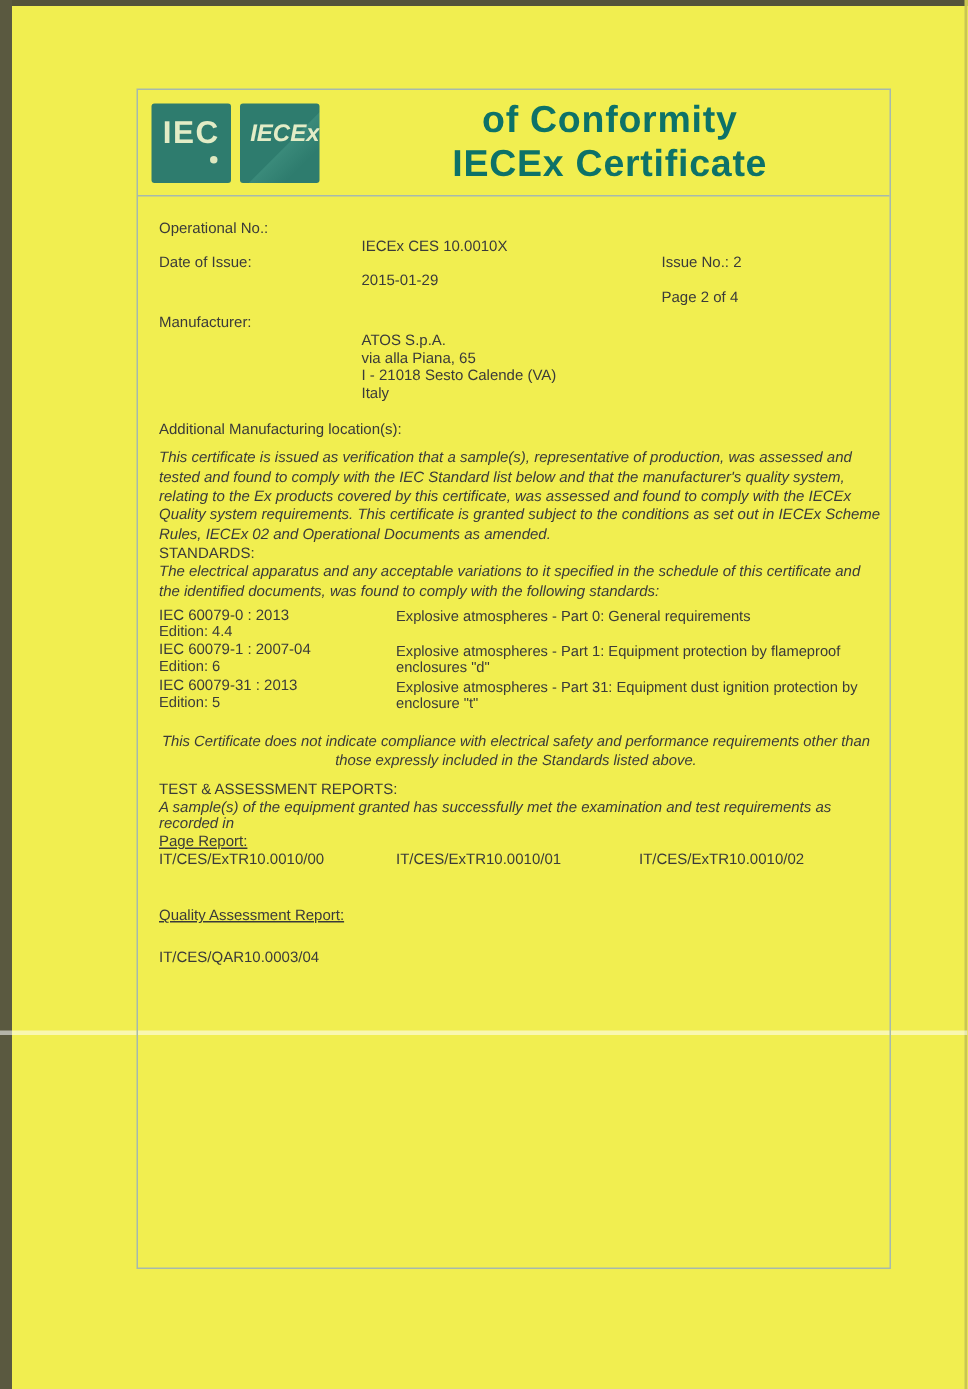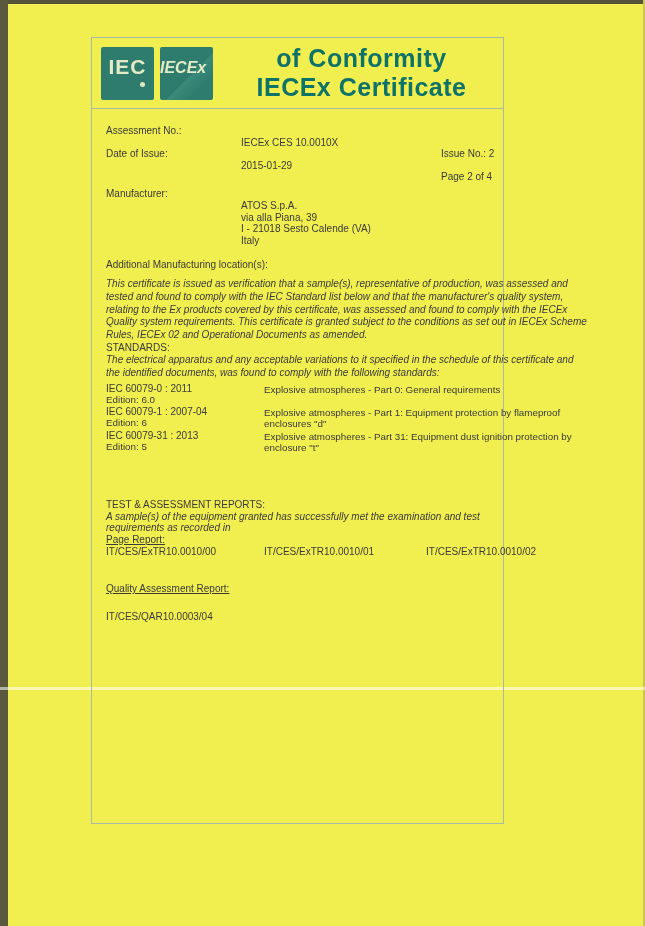--- a/index.html
+++ b/index.html
@@ -12,41 +12,41 @@
     overflow: hidden;
   }
   
   .edge-top { position: absolute; left: 0; top: 0; width: 645px; height: 4px; background: #54533a; }
   .edge-left { position: absolute; left: 0; top: 0; width: 8px; height: 926px; background: #5a5940; }
   .edge-right { position: absolute; right: 0; top: 0; width: 2px; height: 926px; background: #c9c654; }
   .fold-line { position: absolute; left: 0; top: 687px; width: 645px; height: 3px; background: rgba(255,255,255,0.55); }
 
   
   .cert-box {
-    position: absolute; left: 91px; top: 37px;
-    width: 413px; height: 787px;
+    position: absolute; left: 91px; top: 59px;
+    width: 503px; height: 787px;
     border: 1px solid #a6b9ad;
   }
   .cert-header {
     position: absolute; left: 0; top: 0; width: 100%; height: 71px;
     border-bottom: 1px solid #a6b9ad;
   }
   .logo {
     position: absolute; top: 9px; width: 53px; height: 53px;
     background: #2e7c6e; border-radius: 2px;
     color: #e3ecc6; overflow: hidden;
   }
   .logo-iec { left: 9px; }
   .logo-iecex { left: 68px; background: linear-gradient(135deg, #2e7c6e 55%, #3a8a7a 56%, #2e7c6e 78%); }
   .logo-iec .logo-text {
     display: block; text-align: center; font-weight: bold;
     font-size: 21px; letter-spacing: 1px; margin-top: 8px;
   }
   .logo-iecex .logo-text {
-    display: block; text-align: left; font-weight: bold; font-style: italic;
+    display: block; text-align: right; font-weight: bold; font-style: italic;
     font-size: 16px; margin-top: 12px;
   }
   .logo-lines { position: absolute; left: 7px; right: 7px; bottom: 12px; }
   .logo-lines .ln { height: 2px; background: #dde8c0; margin-top: 3px; }
   .logo-lines .ln.short { margin-left: 14px; }
   .logo-dot { position: absolute; right: 9px; bottom: 13px; width: 5px; height: 5px; border-radius: 50%; background: #dde8c0; }
   .cert-title {
     position: absolute; left: 128px; right: 0; top: 6px;
     text-align: center; color: #0d7268; font-weight: bold;
     font-size: 25px; line-height: 29px; letter-spacing: 0.5px;
@@ -93,68 +93,71 @@
     <div class="logo logo-iecex">
       <span class="logo-text">IECEx</span>
       <span class="logo-lines"><span class="ln short"></span><span class="ln short"></span><span class="ln short"></span></span>
     </div>
     <div class="cert-title">
       <div>of Conformity</div>
       <div>IECEx Certificate</div>
     </div>
   </div>
 
-  <div class="abs lbl meta-label" style="top:87px">Assessment No.:</div>
+  <div class="abs lbl meta-label" style="top:87px">Operational No.:</div>
   <div class="abs val meta-value" style="top:87px">IECEx CES 10.0010X</div>
 
   <div class="abs lbl meta-label" style="top:110px">Date of Issue:</div>
   <div class="abs val b meta-value" style="top:110px">2015-01-29</div>
   <div class="abs val meta-right" style="top:110px">
     <span>Issue No.:</span>
     <span class="b">2</span>
   </div>
 
   <div class="abs val meta-right" style="top:133px">Page 2 of 4</div>
 
   <div class="abs lbl meta-label" style="top:150px">Manufacturer:</div>
   <div class="abs val meta-value" style="top:150px; line-height:11.6px">
     <div class="b">ATOS S.p.A.</div>
-    <div>via alla Piana, 39</div>
+    <div>via alla Piana, 65</div>
     <div>I - 21018 Sesto Calende (VA)</div>
     <div class="b">Italy</div>
   </div>
 
   <div class="abs lbl" style="left:14px; top:221px">Additional Manufacturing location(s):</div>
 
   <div class="abs paragraph" style="top:240px">This certificate is issued as verification that a sample(s), representative of production, was assessed and tested and found to comply with the IEC Standard list below and that the manufacturer's quality system, relating to the Ex products covered by this certificate, was assessed and found to comply with the IECEx Quality system requirements. This certificate is granted subject to the conditions as set out in IECEx Scheme Rules, IECEx 02 and Operational Documents as amended.</div>
 
   <div class="abs lbl b" style="left:14px; top:304px">STANDARDS:</div>
   <div class="abs paragraph" style="top:316px">The electrical apparatus and any acceptable variations to it specified in the schedule of this certificate and the identified documents, was found to comply with the following standards:</div>
 
   <div class="abs" style="left:14px; top:345px; width:482px">
     <div class="std-row">
       <span class="std-code">
-        <span class="b">IEC 60079-0 : 2011</span><br>
-        <span class="std-edition">Edition: 6.0</span>
+        <span class="b">IEC 60079-0 : 2013</span><br>
+        <span class="std-edition">Edition: 4.4</span>
       </span><span class="std-desc">Explosive atmospheres - Part 0: General requirements</span>
     </div>
     <div class="std-row">
       <span class="std-code">
         <span class="b">IEC 60079-1 : 2007-04</span><br>
         <span class="std-edition">Edition: 6</span>
       </span><span class="std-desc">Explosive atmospheres - Part 1: Equipment protection by flameproof enclosures "d"</span>
     </div>
     <div class="std-row">
       <span class="std-code">
         <span class="b">IEC 60079-31 : 2013</span><br>
         <span class="std-edition">Edition: 5</span>
       </span><span class="std-desc">Explosive atmospheres - Part 31: Equipment dust ignition protection by enclosure "t"</span>
     </div>
   </div>
 
+  <div class="abs disclaimer" style="top:428px">
+    <span>This Certificate </span><span class="b">does not</span><span> indicate compliance with electrical safety and performance requirements other than those expressly included in the Standards listed above.</span>
+  </div>
 
   <div class="abs lbl b" style="left:14px; top:461px">TEST &amp; ASSESSMENT REPORTS:</div>
   <div class="abs lbl i" style="left:14px; top:473px">A sample(s) of the equipment granted has successfully met the examination and test requirements as recorded in</div>
 
   <div class="abs lbl u" style="left:14px; top:496px">Page Report:</div>
   <div class="abs" style="left:0; top:508px; width:100%; height:14px">
     <span class="report-num" style="left:14px">IT/CES/ExTR10.0010/00</span>
     <span class="report-num" style="left:172px">IT/CES/ExTR10.0010/01</span>
     <span class="report-num" style="left:334px">IT/CES/ExTR10.0010/02</span>
   </div>

